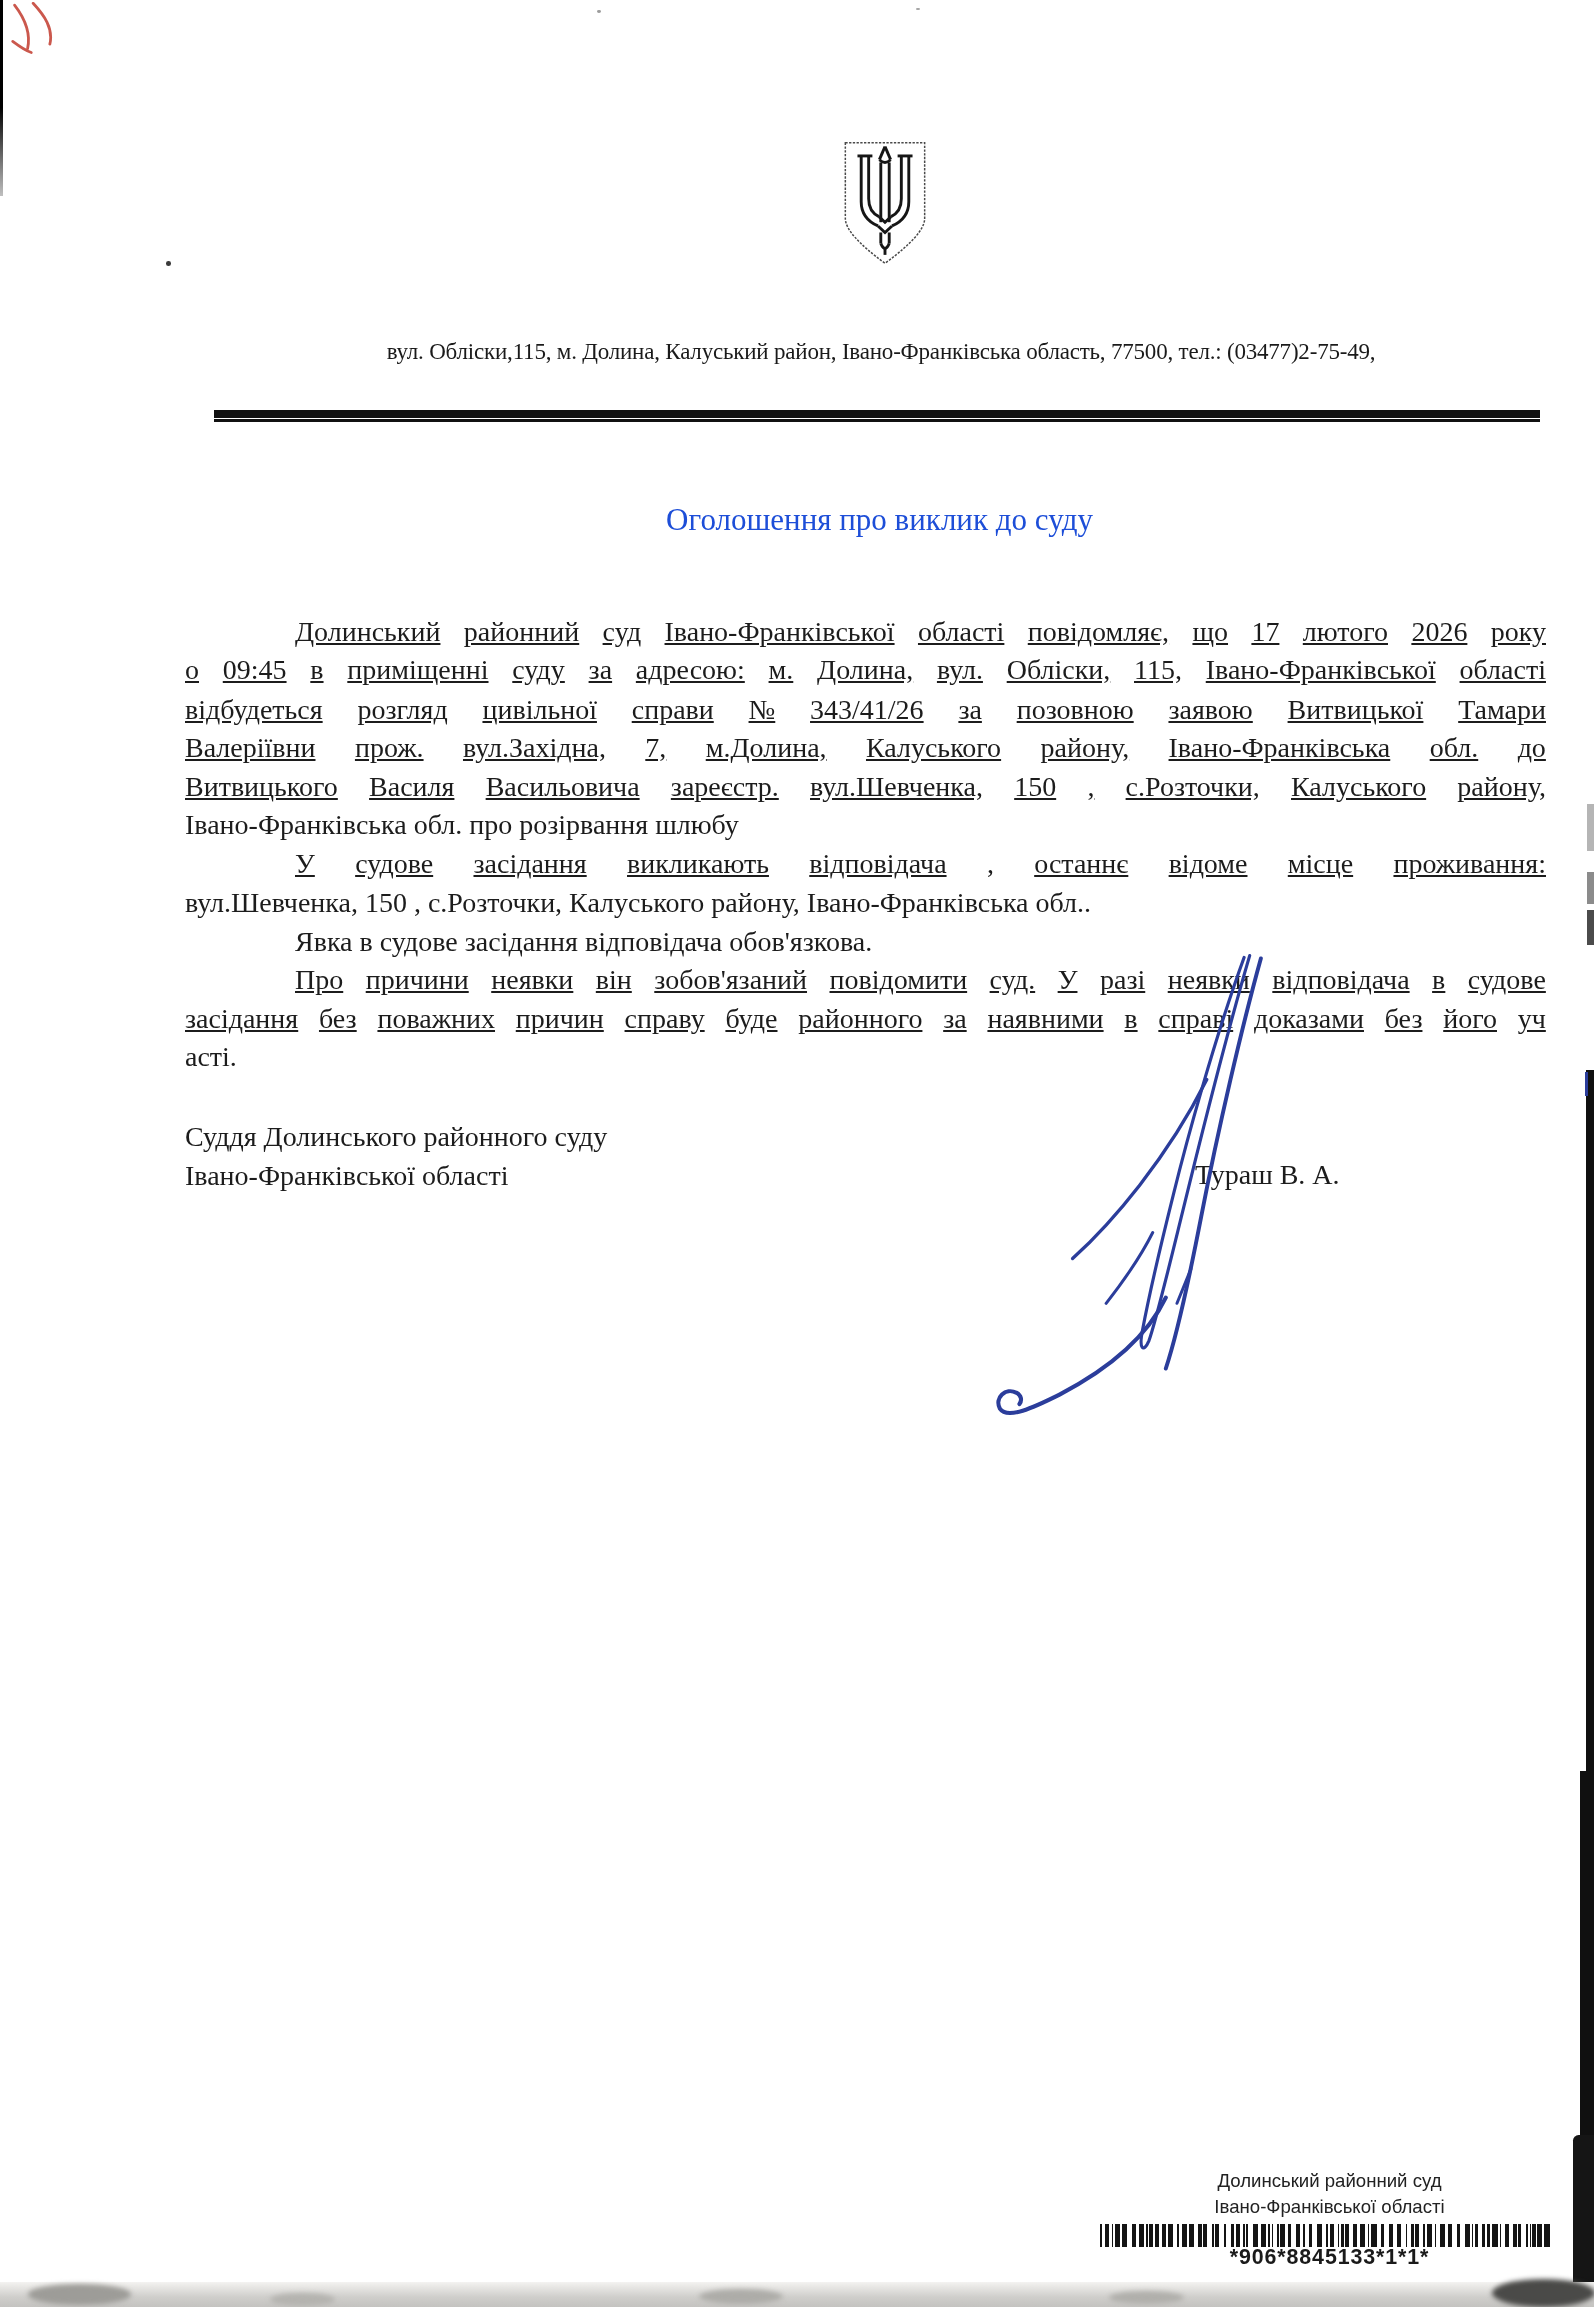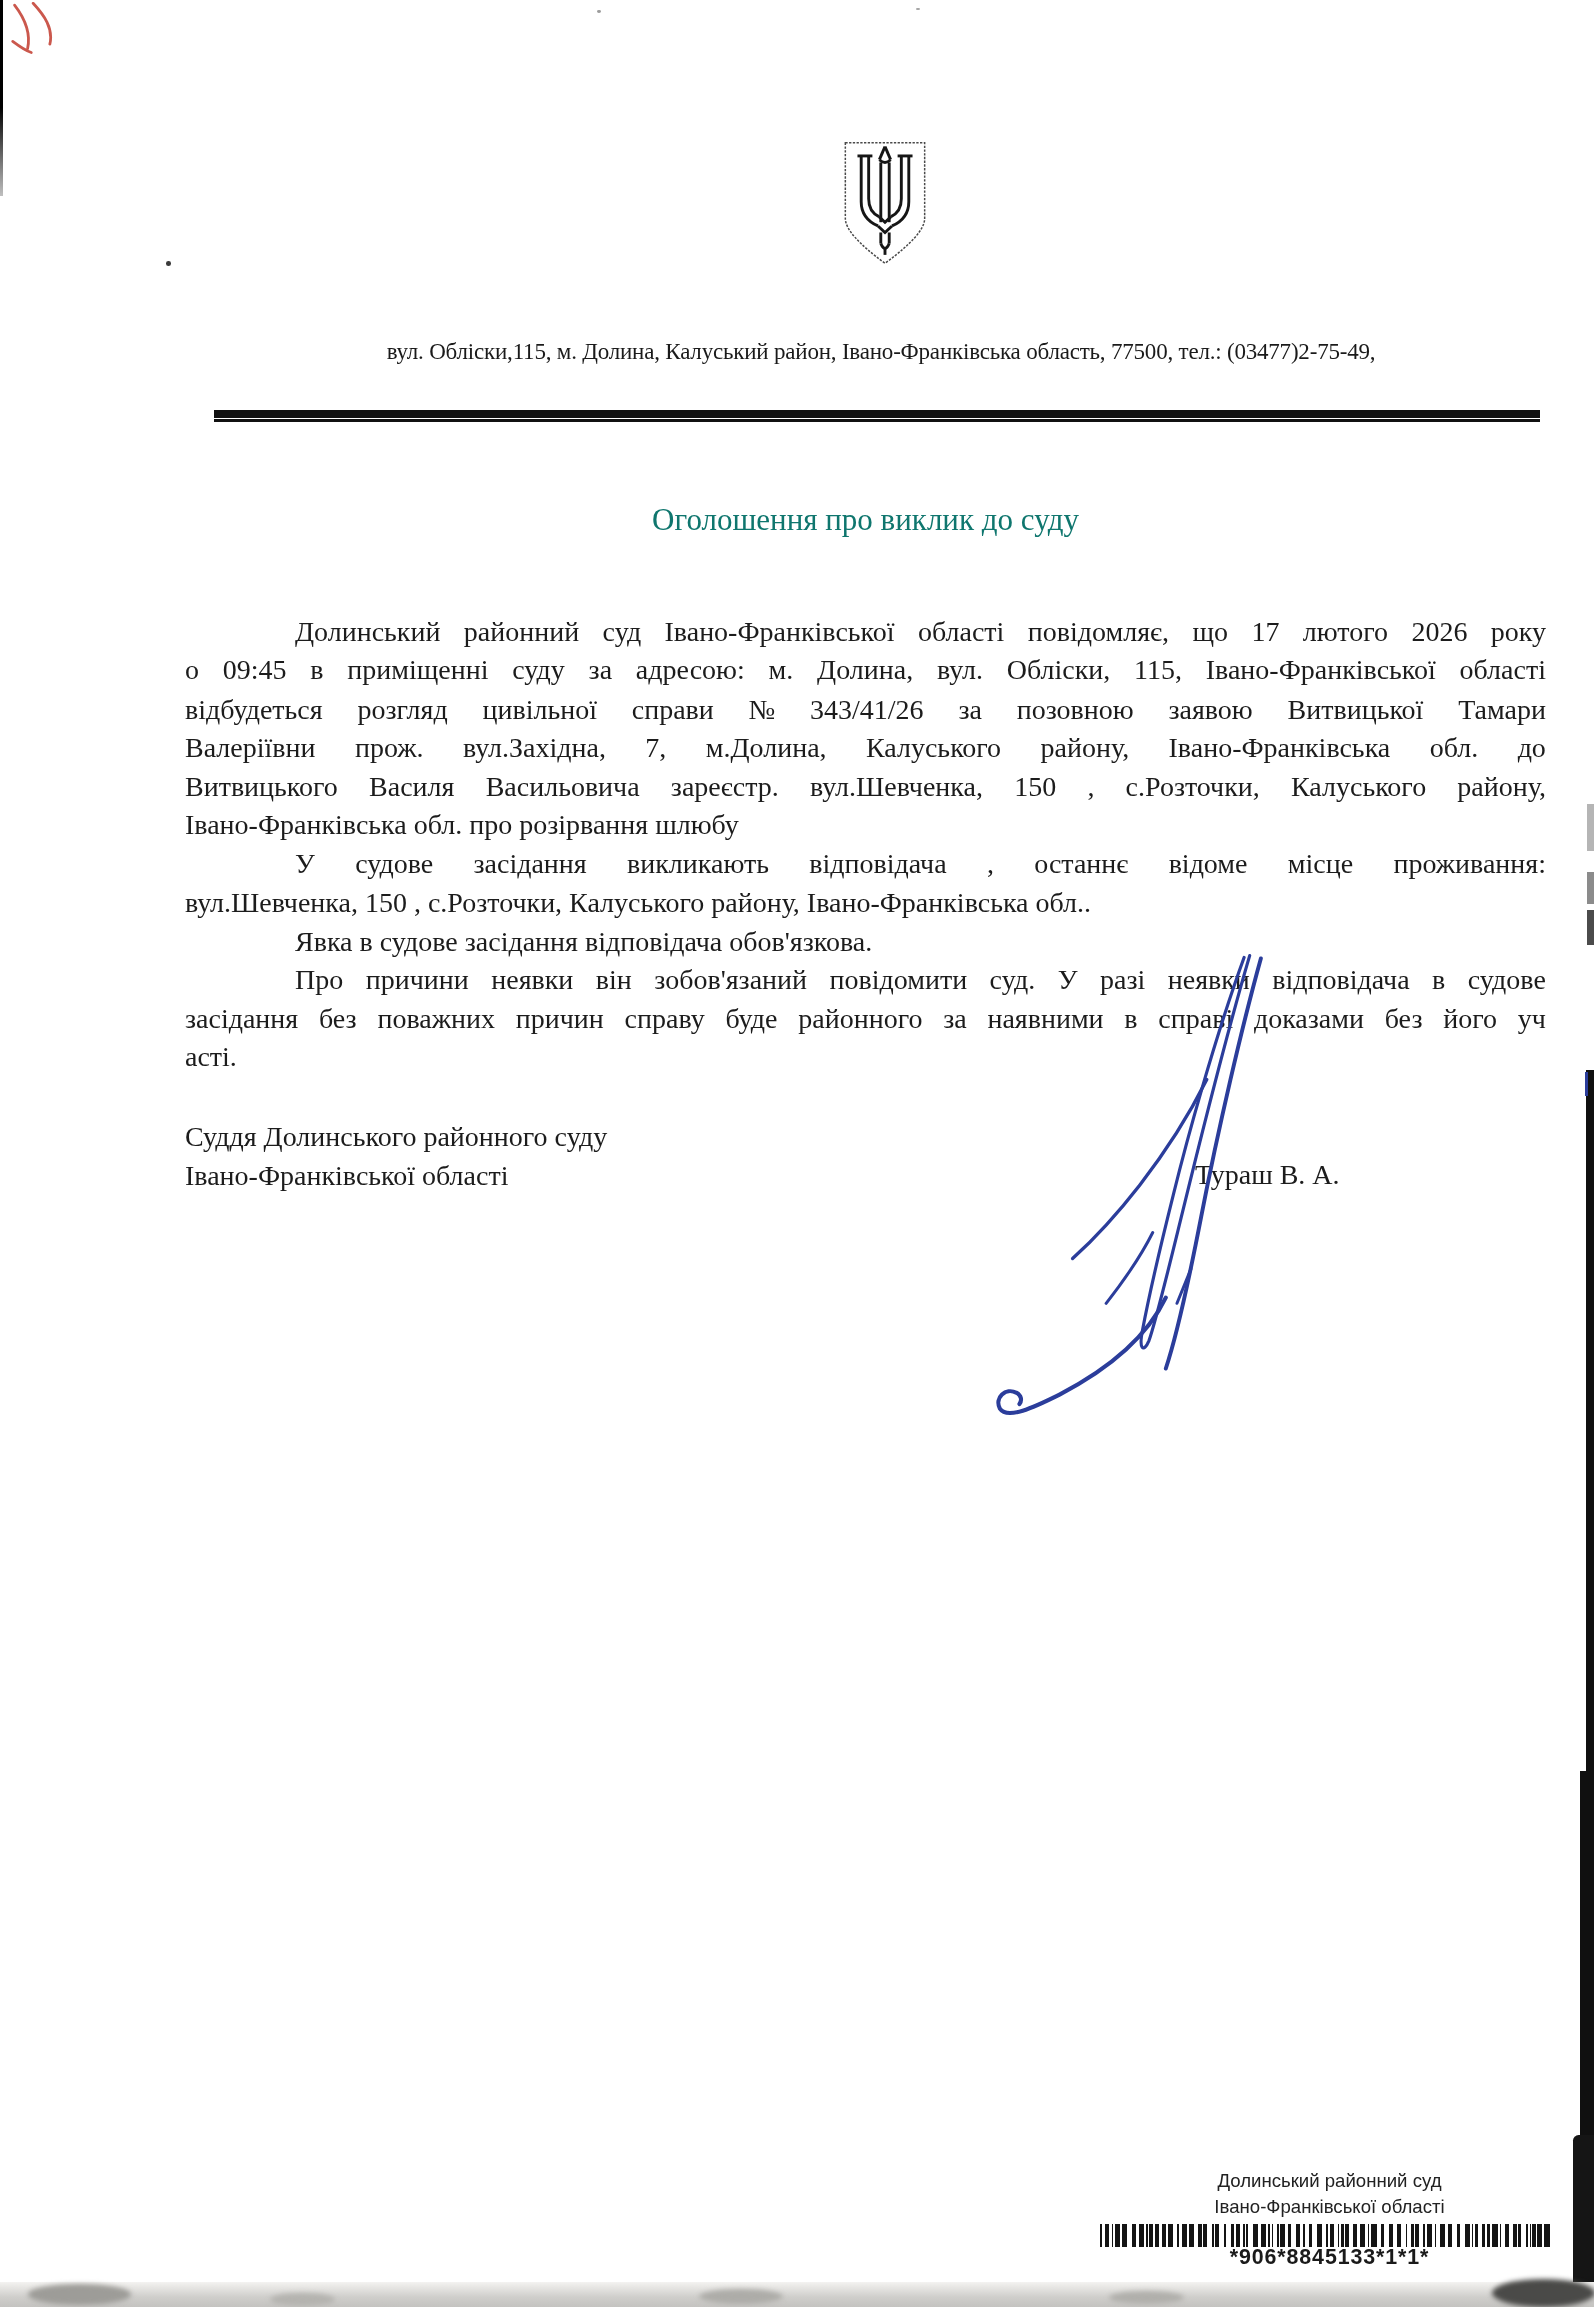--- a/index.html
+++ b/index.html
@@ -20,30 +20,30 @@
   }
   #addr1{top:339px;}
   #addr2{top:378px;}
   .u{text-decoration:underline;}
   #rule-wrap{left:214px;top:410px;width:1326px;}
   #rule-wrap .r1{height:7.5px;background:#111;}
   #rule-wrap .r2{height:1.9px;background:#fff;}
   #rule-wrap .r3{height:2.8px;background:#111;}
   
   .title-line{
-    left:185px;width:1361px;text-align:center;font-size:31px;color:#0f766e;
+    left:199px;width:1361px;text-align:center;font-size:31px;color:#1d4ed8;
   }
   #title1{top:502px;}
   #title2{top:543px;}
   
   .body-line{
     left:185px;width:1361px;height:38px;font-size:28px;color:#1c1c1c;
     white-space:nowrap;
   }
-  .body-line.just{display:flex;justify-content:space-between;}
+  .body-line.just{display:flex;justify-content:space-between;text-decoration:underline;}
   .body-line.ind{padding-left:110px;width:1251px;}
   
   .sig-text{left:185px;font-size:28px;color:#1c1c1c;white-space:nowrap;}
   #judge-name{left:1195px;top:1159px;font-size:28px;color:#1c1c1c;white-space:nowrap;}
   
   .stamp-line{
     left:1072px;width:515px;text-align:center;
     font-family:"Liberation Sans", sans-serif;font-size:18.6px;color:#222;
   }
   #stamp1{top:2170px;}

